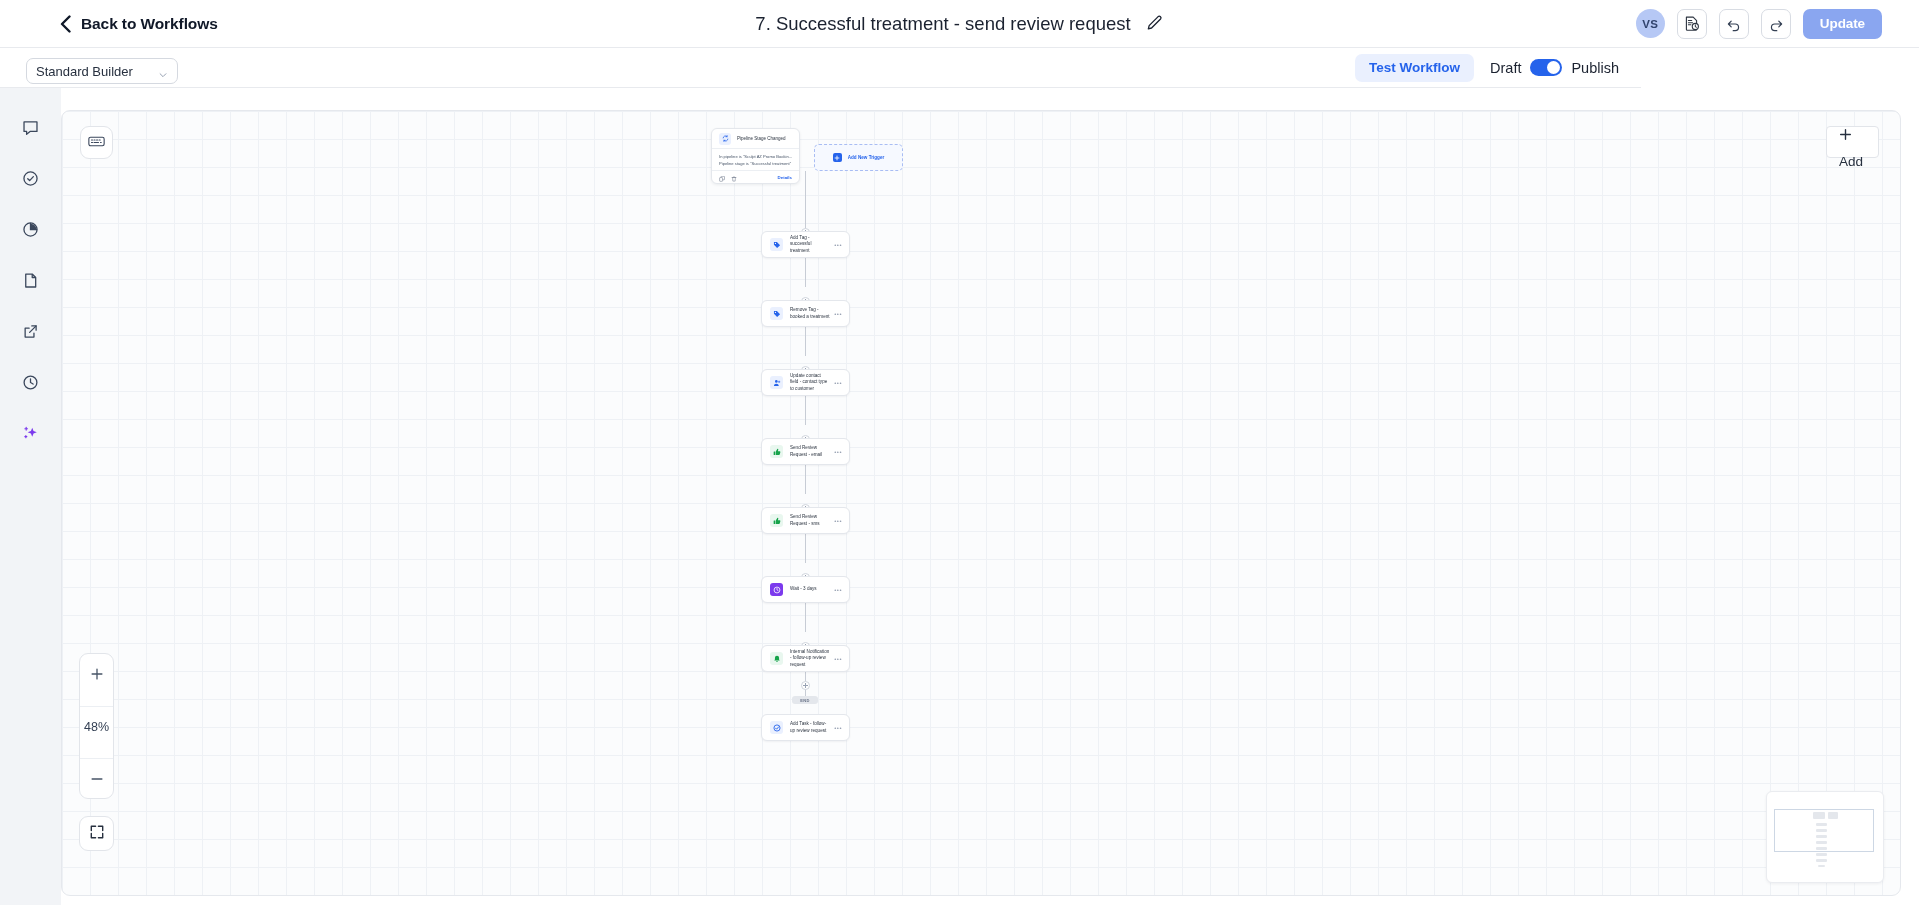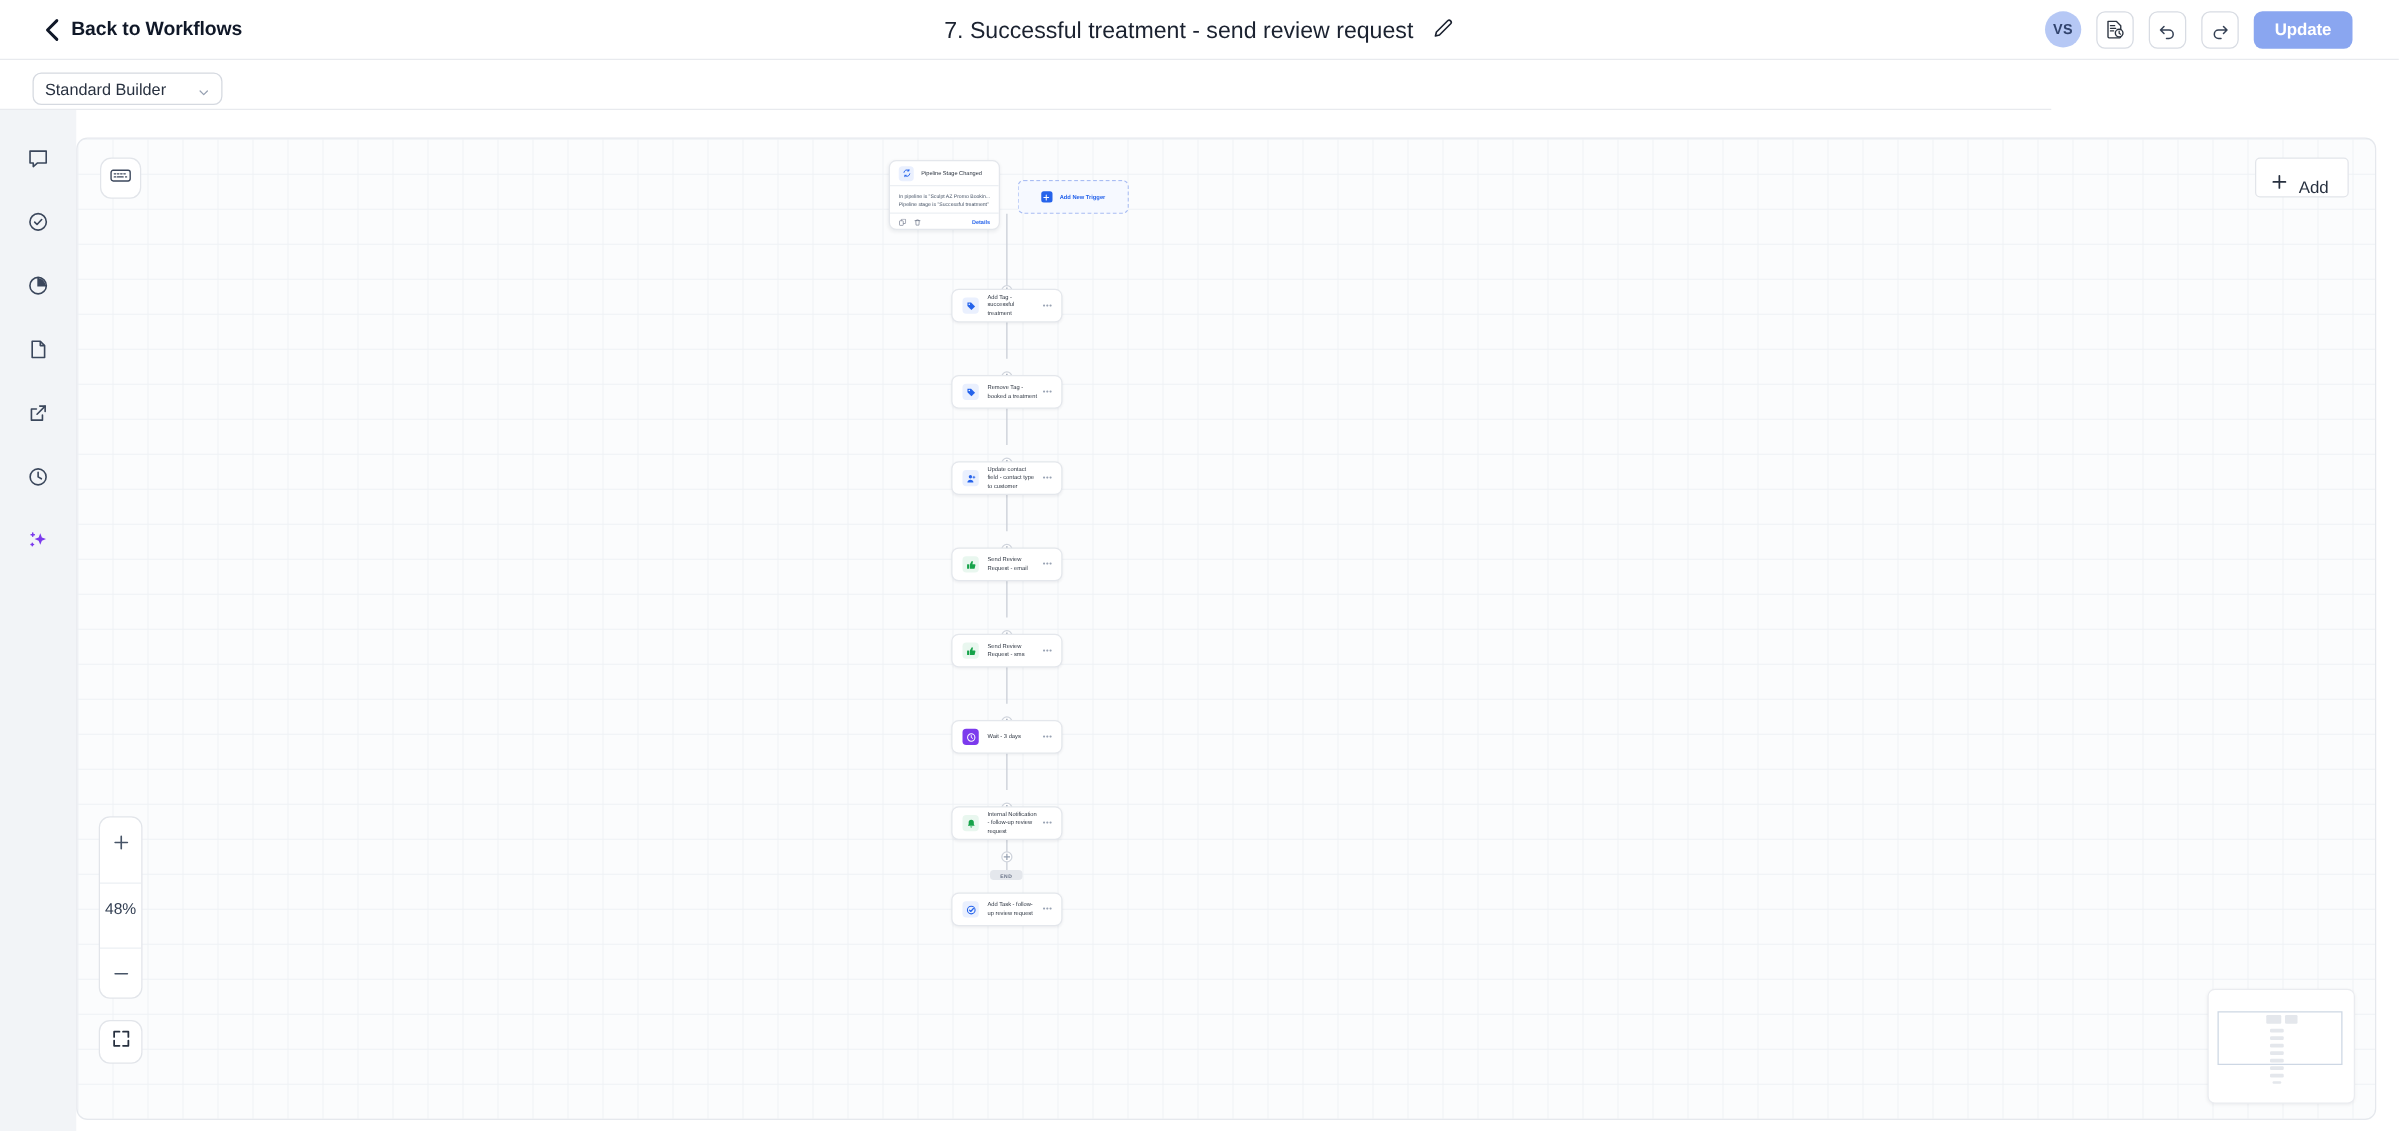--- a/index.html
+++ b/index.html
@@ -8,21 +8,21 @@
     font-family: "Liberation Sans", sans-serif;
     background: #ffffff;
     overflow: hidden;
     color: #1f2937;
   }
 
   
   .topbar {
     position: absolute; left: 0; top: 0; width: 1919px; height: 48px;
     background: #ffffff; border-bottom: 1px solid #e8eaee;
-    display: flex; align-items: center;
+    display: flex; align-items: center; padding-left: 24px;
   }
   .back-link {
     display: flex; align-items: center; gap: 10px;
     margin-left: 36px; cursor: pointer;
   }
   .back-chevron { width: 11px; height: 18px; display: block; }
   .back-label { font-size: 15.5px; font-weight: 700; color: #101828; letter-spacing: -0.1px; }
 
   .title-wrap {
     position: absolute; left: 50%; transform: translateX(-50%);
@@ -134,21 +134,21 @@
     width: 33px; height: 33px; background: #fff;
     border: 1px solid #e2e5ea; border-radius: 9px;
     display: flex; align-items: center; justify-content: center; cursor: pointer;
   }
 
   
   .add-btn {
     position: absolute; right: 21px; top: 15px;
     height: 32px; padding: 0 15px 0 12px;
     background: #fff; border: 1px solid #e2e5ea; border-radius: 4px;
-    display: flex; align-items: flex-end; gap: 9px; cursor: pointer;
+    display: flex; align-items: flex-start; gap: 9px; cursor: pointer; flex-direction: column;
   }
   .add-btn .t { font-size: 13.5px; color: #27303f; font-weight: 400; }
 
   
   .flow {
     position: absolute; left: 0; top: 0; width: 100%; height: 100%;
   }
   
   .spine {
     position: absolute; left: 743px; width: 1px; background: #c7ccd5;
@@ -311,20 +311,30 @@
   <div class="builder-select">
     <span class="lbl">Standard Builder</span>
     <span class="chev">
       <svg width="10" height="10" viewBox="0 0 12 12">
           <path d="M2.5 4.5 6 8l3.5-3.5" fill="none" stroke="#98a2b3" stroke-width="1.2" stroke-linecap="round" stroke-linejoin="round"></path>
         </svg>
     </span>
   </div>
 
 
+  <div class="tabbar-right">
+    <button class="test-btn">Test Workflow</button>
+    <div class="publish-wrap">
+      <span class="pub-lbl">Draft</span>
+      <div class="toggle">
+          <div class="knob"></div>
+        </div>
+      <span class="pub-lbl">Publish</span>
+    </div>
+  </div>
 </div>
 
 <div class="rail">
   <div class="rail-item">
     <span>
       <svg width="19" height="19" viewBox="0 0 22 22">
           <path d="M3.5 4.5h15v11h-8l-4 3.3V15.5h-3z" fill="none" stroke="#3b475c" stroke-width="1.5" stroke-linejoin="round"></path>
         </svg>
     </span>
   </div>

